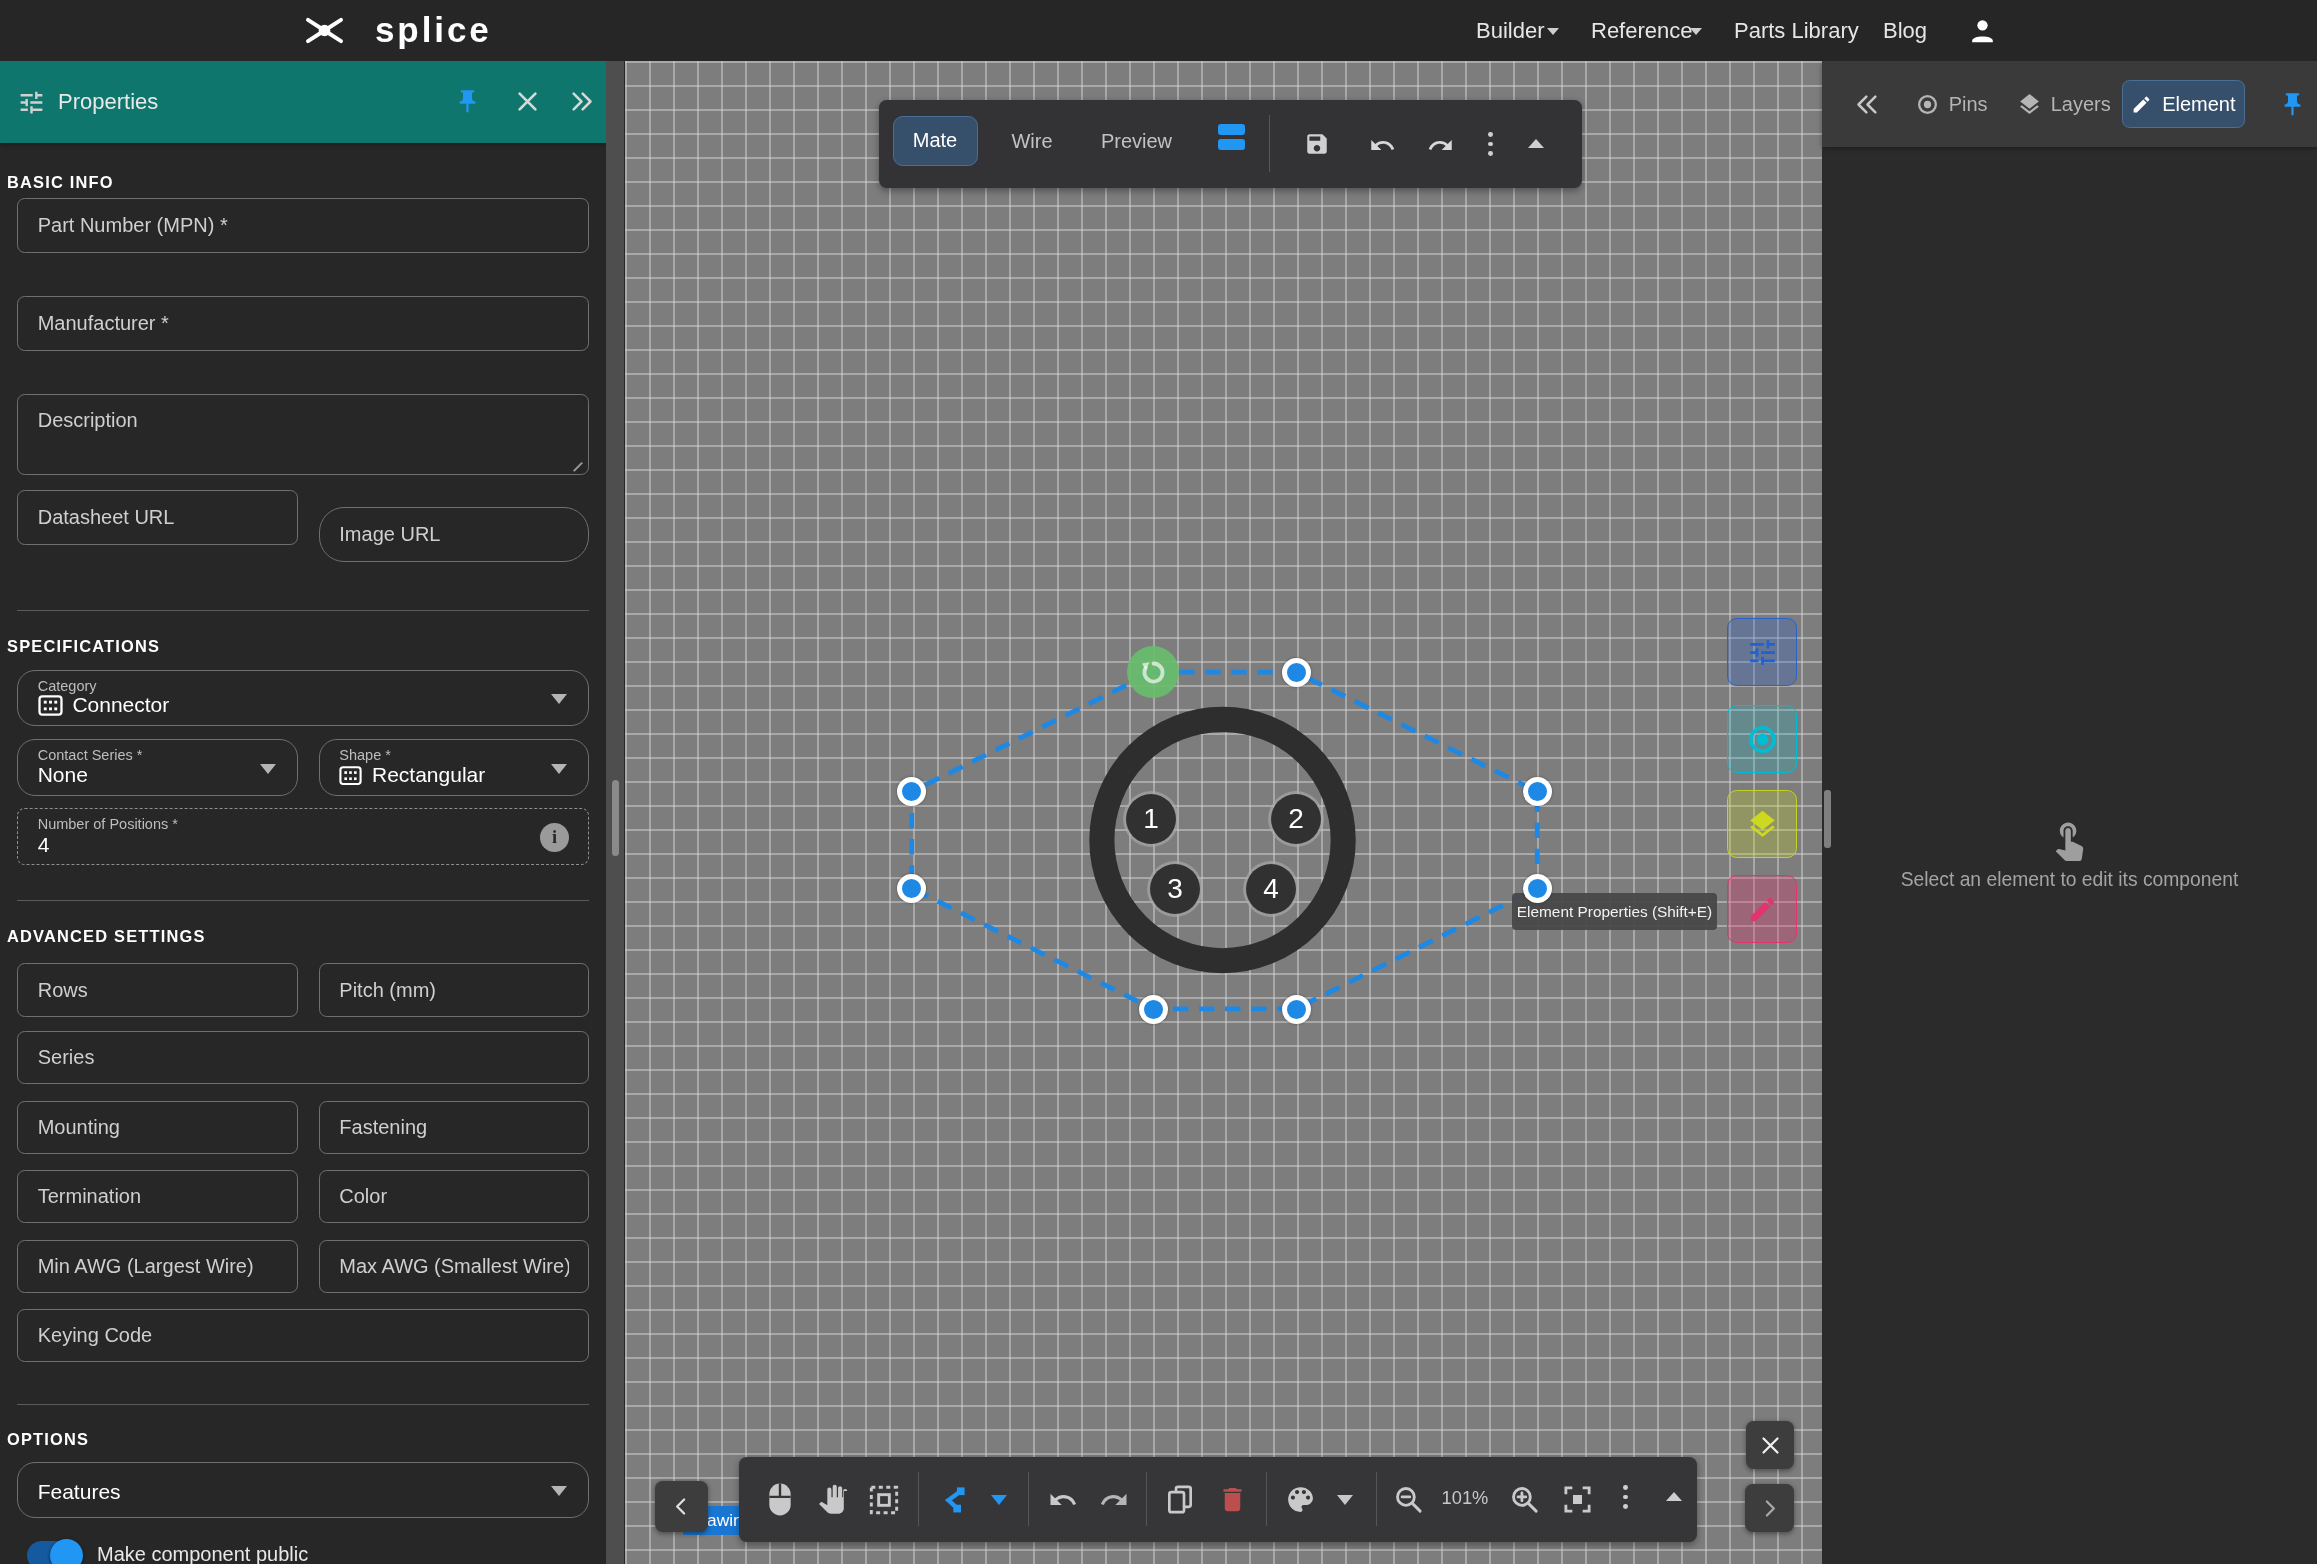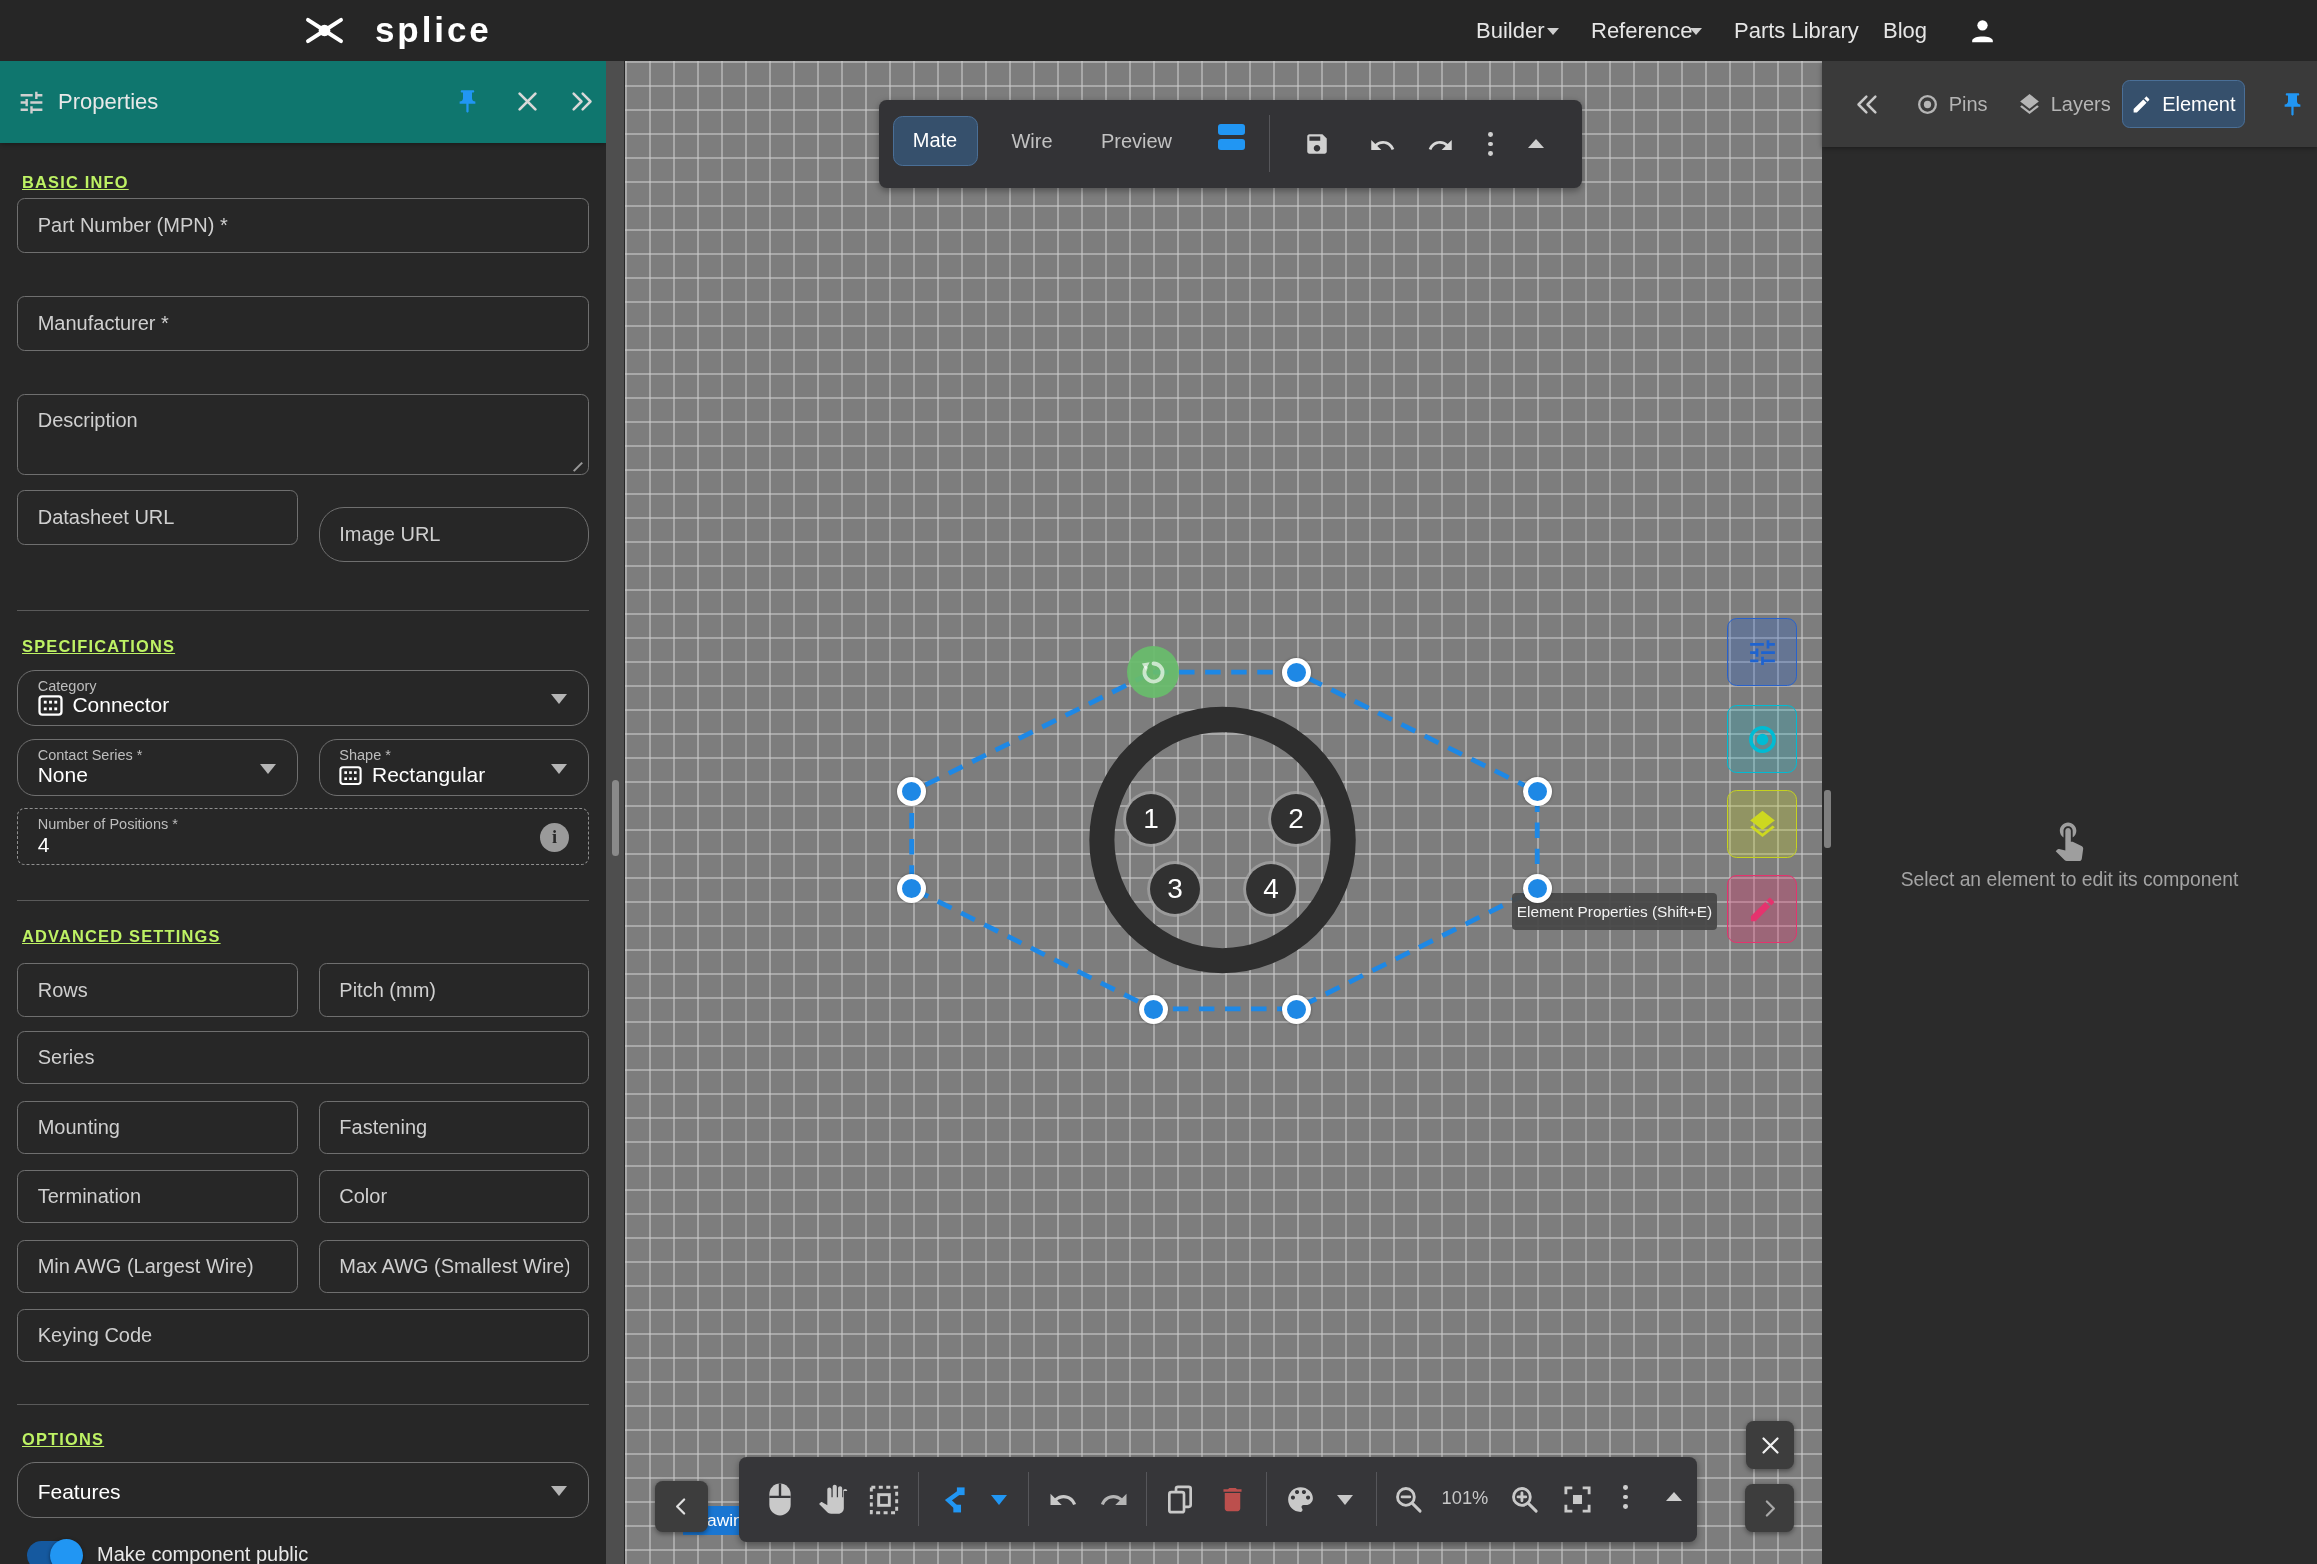--- a/index.html
+++ b/index.html
@@ -16,21 +16,21 @@
   .nav-caret { position:absolute; top:28px; width:0; height:0;
                border-left:6.8px solid transparent; border-right:6.8px solid transparent;
                border-top:7.7px solid #cfcfcf; }
 
   
   .left-panel { position:absolute; left:0; top:61px; width:606px; height:1503px; background:#272727; z-index:30; }
   .panel-header { position:absolute; left:0; top:0; width:606px; height:82px; background:#0f766e;
                   box-shadow:0 1.9px 4.8px rgba(0,0,0,.35); }
   .panel-title { position:absolute; left:58px; top:28px; font-size:22px; color:#e8e8e8; }
   .ph-icon { position:absolute; top:27px; color:#d0d0d0; }
-  .section-label { position:absolute; left:22px; font-size:16.4px; font-weight:bold; letter-spacing:1.2px; color:#bef264;text-decoration:underline; }
+  .section-label { position:absolute; left:7px; font-size:16.4px; font-weight:bold; letter-spacing:1.2px; color:#ffffff; }
   .fld { position:absolute; left:17.4px; width:572px; height:55px; background:transparent;
          border:1.4px solid #6f6f6f; border-radius:7.7px; color:#fff; font-size:20px;
          font-family:"Liberation Sans",sans-serif; padding:0 19.3px; outline:none; }
   .fld::placeholder, .ta::placeholder { color:#cfcfcf; opacity:1; }
   .ta { position:absolute; left:17.4px; width:572px; background:transparent; border:1.4px solid #6f6f6f;
         border-radius:7.7px; color:#fff; font-size:20px; font-family:"Liberation Sans",sans-serif;
         padding:13.5px 19.3px; resize:none; outline:none; }
   .ta-grip { position:absolute; width:11.6px; height:1.9px; background:#999; transform:rotate(-45deg); }
   .half-l { width:281px !important; }
   .half-r { left:319px !important; width:270px !important; }

